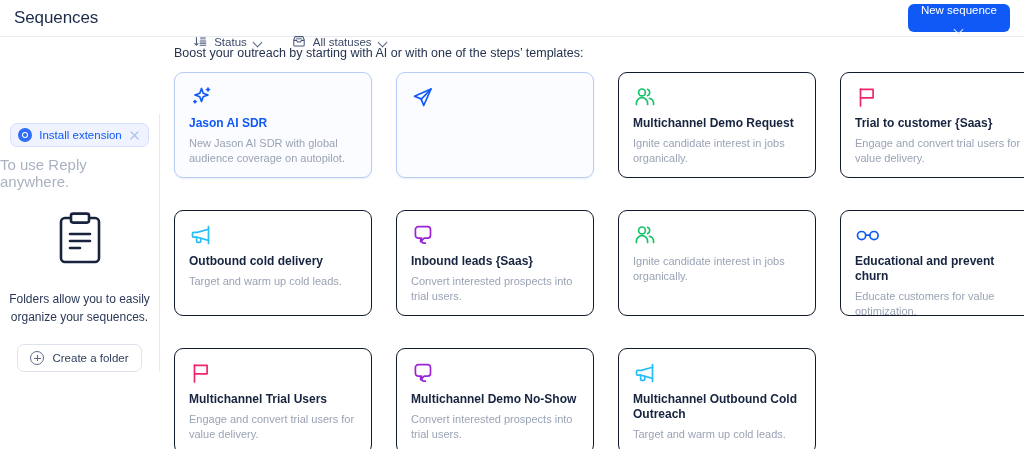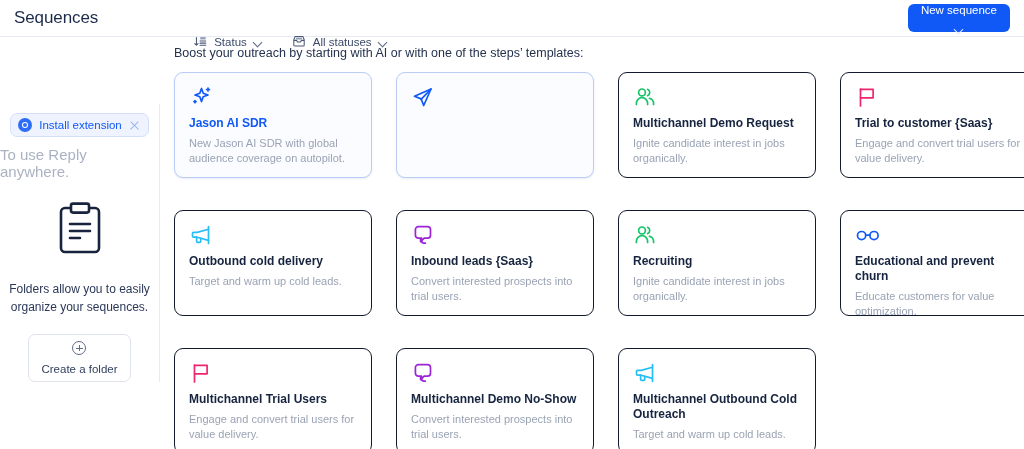--- a/index.html
+++ b/index.html
@@ -101,21 +101,20 @@
     margin-top: 20px; text-align: center;
     font-size: 12px; line-height: 18px; color: #2b3858;
   }
   .create-folder {
     margin-top: 18px;
     display: flex; align-items: center; gap: 8px;
     border: 1px solid #dfe3ec; border-radius: 7px;
     background: #fff; padding: 6px 12px;
     font-size: 11.5px; color: #32405f; font-family: inherit;
     cursor: pointer;
-    flex-direction: column;
   }
   .plus-circle {
     width: 14px; height: 14px; border-radius: 50%;
     border: 1.2px solid #5e6c88; position: relative; flex: 0 0 14px;
   }
   .plus-circle::before, .plus-circle::after {
     content: ""; position: absolute; background: #5e6c88;
   }
   .plus-circle::before { left: 2.8px; top: 5.6px; width: 6.4px; height: 1.2px; }
   .plus-circle::after  { left: 5.6px; top: 2.8px; width: 1.2px; height: 6.4px; }
@@ -285,21 +284,20 @@
             <div class="card-desc">Convert interested prospects into trial users.</div>
           </div>
           <div class="card">
             <div class="card-icon">
               <svg width="24" height="24" viewBox="0 0 24 24">
                 <circle cx="9" cy="7.4" r="3.4" stroke="#16c46a" stroke-width="1.7" fill="none" stroke-linecap="round" stroke-linejoin="round"></circle>
                 <path d="M3.4 19.4v-1.1a5.6 5.6 0 0 1 5.6-5.6 5.6 5.6 0 0 1 5.6 5.6v1.1" stroke="#16c46a" stroke-width="1.7" fill="none" stroke-linecap="round" stroke-linejoin="round"></path>
                 <path d="M14.6 4.3a3.4 3.4 0 0 1 0 6.3M16.4 13.3a5.6 5.6 0 0 1 4.2 5.4v.7" stroke="#16c46a" stroke-width="1.7" fill="none" stroke-linecap="round" stroke-linejoin="round"></path>
               </svg>
             </div>
-            <div class="card-title">Recruiting</div>
             <div class="card-desc">Ignite candidate interest in jobs organically.</div>
           </div>
           <div class="card">
             <div class="card-icon">
               <svg width="26" height="24" viewBox="0 0 26 24">
                 <circle cx="6.6" cy="12.6" r="4.1" stroke="#1159f7" stroke-width="1.7" fill="none" stroke-linecap="round" stroke-linejoin="round"></circle>
                 <circle cx="19" cy="12.6" r="4.1" stroke="#1159f7" stroke-width="1.7" fill="none" stroke-linecap="round" stroke-linejoin="round"></circle>
                 <path d="M10.7 12.2h4.2" stroke="#1159f7" stroke-width="1.7" fill="none" stroke-linecap="round" stroke-linejoin="round"></path>
               </svg>
             </div>

